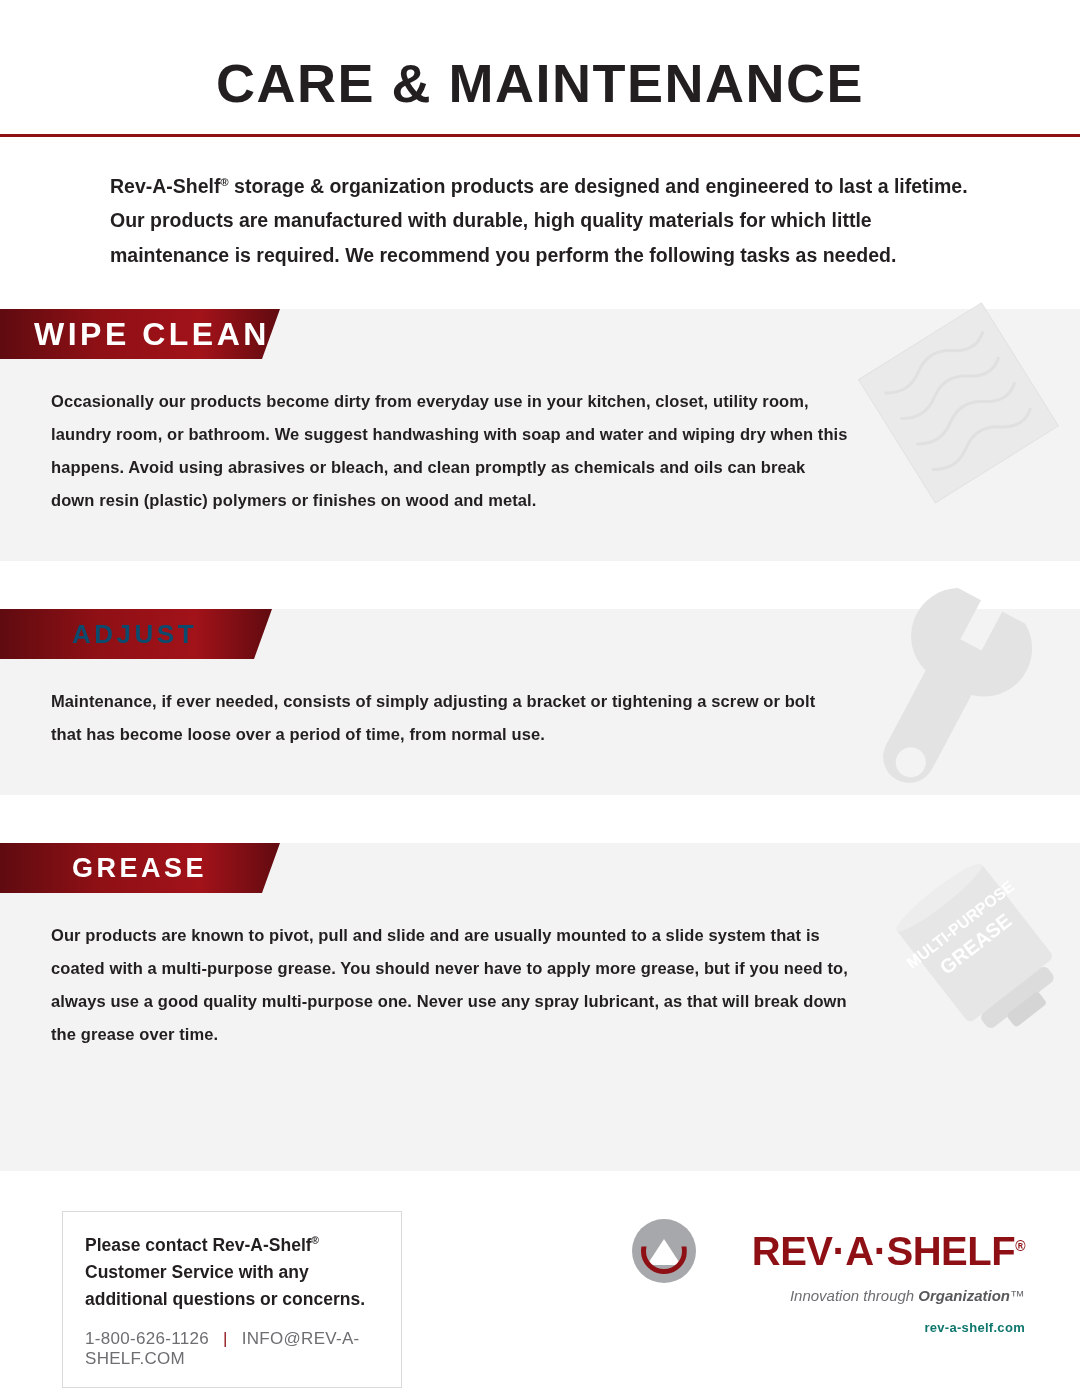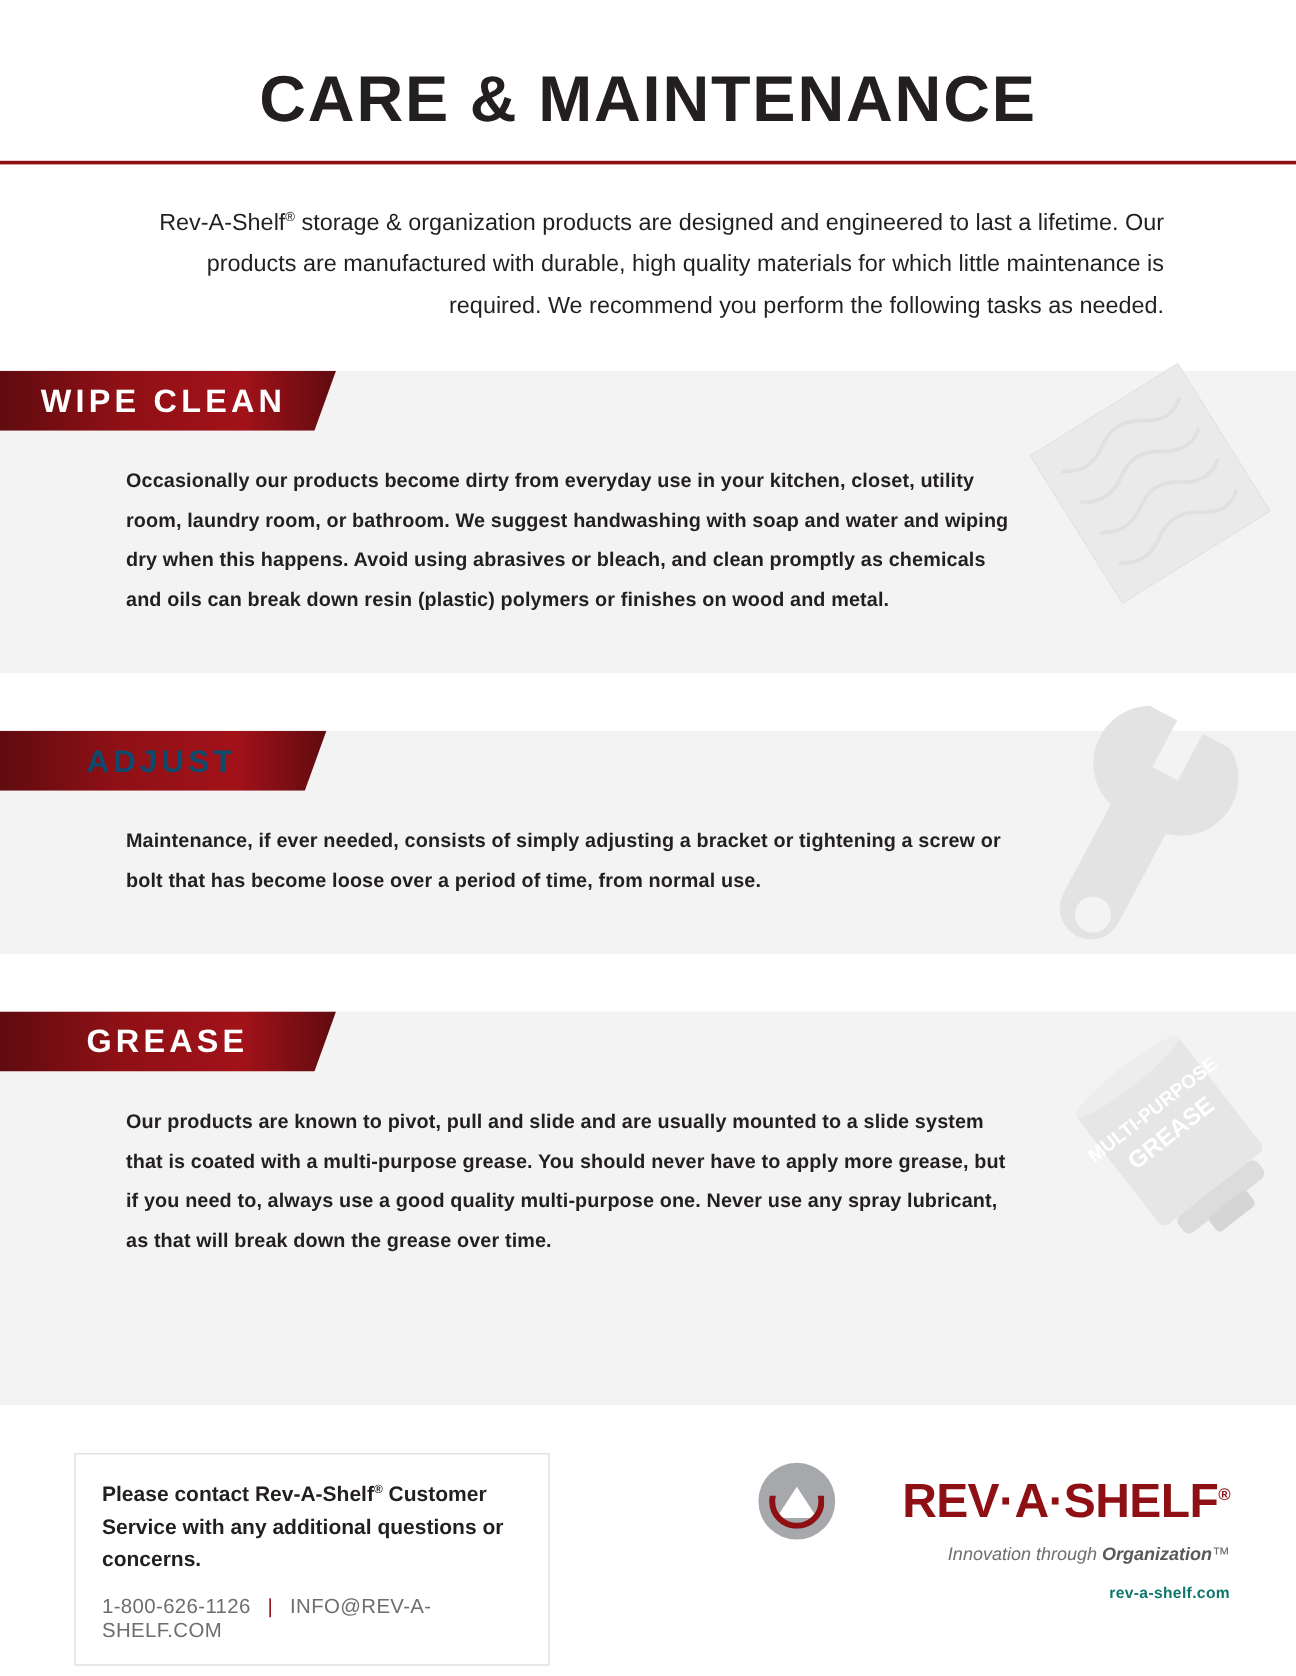--- a/index.html
+++ b/index.html
@@ -31,37 +31,37 @@
     margin-top: 22px;
     height: 3px;
     background: #8e1015;
     width: 100%;
   }
 
   
   .intro {
     margin: 32px auto 0 auto;
     width: 860px;
-    text-align: right;
+    text-align: left;
     font-size: 19.5px;
     line-height: 1.78;
     color: #231f20;
-    font-weight: 400;
+    font-weight: 700;
   }
   .intro sup {
     font-size: 11px;
     vertical-align: super;
   }
   .band-wrap {
     position: relative;
     width: 100%;
   }
   .section-body {
     margin-top: 26px;
-    padding-left: 105px;
+    padding-left: 51px;
     padding-right: 230px;
     font-size: 16.5px;
     font-weight: bold;
     line-height: 2.0;
     color: #231f20;
     letter-spacing: 0.1px;
   }
   .section-block {
     position: relative;
     background: #f3f3f3;
@@ -86,21 +86,21 @@
     left: 0;
     bottom: 0;
     width: 100%;
     height: 200px;
     background: #ffffff;
   }
   .contact-box {
     position: absolute;
     left: 62px;
     top: 14px;
-    width: 396px;
+    width: 340px;
     border: 1px solid #d9d9d9;
     padding: 20px 22px 18px 22px;
     box-sizing: border-box;
   }
   .contact-line1 {
     font-size: 17.5px;
     font-weight: bold;
     line-height: 1.55;
     color: #231f20;
   }
@@ -204,21 +204,21 @@
       <defs>
         <linearGradient id="gradA" x1="0" y1="0" x2="1" y2="0">
           <stop offset="0%" stop-color="#5f0b10"></stop>
           <stop offset="35%" stop-color="#8e1015"></stop>
           <stop offset="72%" stop-color="#a21219"></stop>
           <stop offset="100%" stop-color="#600b10"></stop>
         </linearGradient>
       </defs>
       <polygon points="0,0 280,0 262,50 0,50" fill="url(#gradA)"></polygon>
     </svg>
-    <div style="position:absolute;left:34px;top:0;height:50px;line-height:50px;color:#fff;font-size:27px;font-weight:bold;letter-spacing:3.5px;">WIPE CLEAN</div>
+    <div style="position:absolute;left:34px;top:0;height:50px;line-height:50px;color:#fff;font-size:32px;font-weight:bold;letter-spacing:3.5px;">WIPE CLEAN</div>
   </div>
 
   <svg class="art" style="top:-22px; right:10px;" width="230" height="230" viewBox="0 0 230 230">
     <g transform="rotate(-32 115 115)">
       <rect x="45" y="45" width="145" height="145" fill="#eaeaea" stroke="#e2e2e2"></rect>
       <path d="M60 70 q20 14 40 0 q20 -14 40 0 q20 14 36 0" fill="none" stroke="#e0e0e0" stroke-width="3"></path>
       <path d="M60 100 q20 14 40 0 q20 -14 40 0 q20 14 36 0" fill="none" stroke="#e0e0e0" stroke-width="3"></path>
       <path d="M60 130 q20 14 40 0 q20 -14 40 0 q20 14 36 0" fill="none" stroke="#e0e0e0" stroke-width="3"></path>
       <path d="M60 160 q20 14 40 0 q20 -14 40 0 q20 14 36 0" fill="none" stroke="#e0e0e0" stroke-width="3"></path>
     </g>

